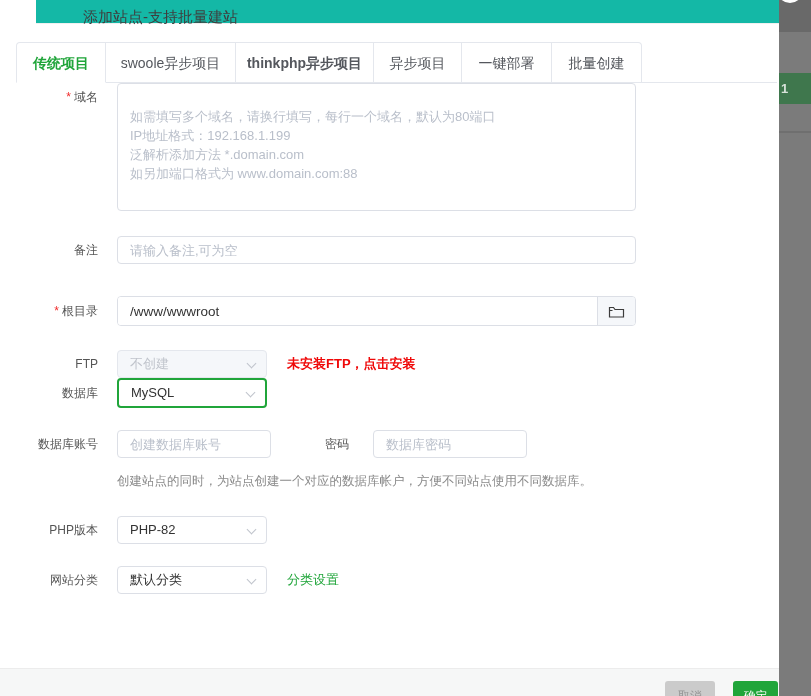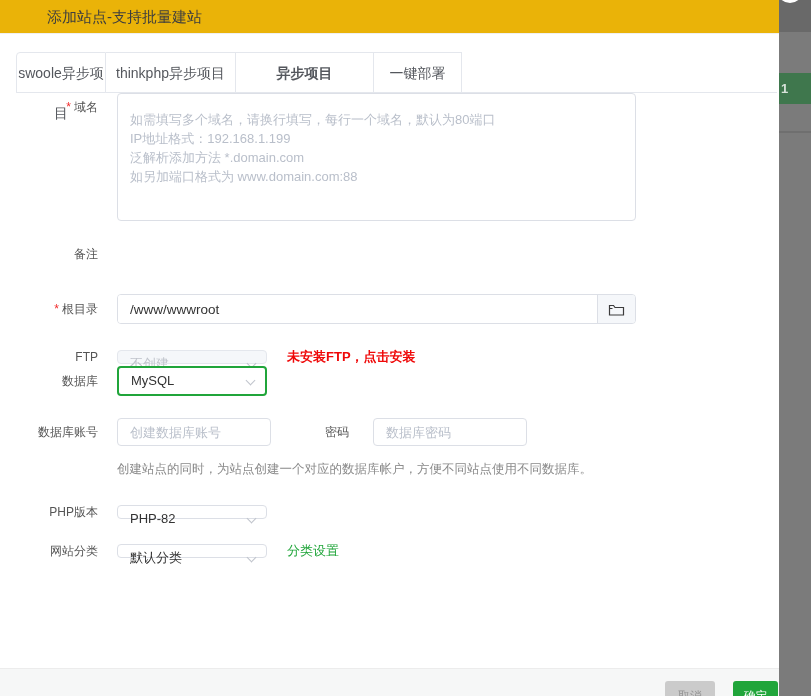--- a/index.html
+++ b/index.html
@@ -11,21 +11,21 @@
   .dim-strip { position:absolute; right:0; top:0; width:32px; height:696px; background:#7b7b7b; }
   .dim-band-top { position:absolute; top:0; left:0; width:32px; height:32px; background:#696969; }
   .dim-seam { position:absolute; top:131px; left:0; width:32px; height:2px; background:#6f6f6f; }
   .green-badge { position:absolute; top:73px; left:0; width:32px; height:31px; background:#3f774d;
                  color:#d8e2da; font-weight:bold; font-size:13px; line-height:31px; padding-left:2px; overflow:hidden; }
   .peek-circle { position:absolute; left:777px; top:-23px; width:26px; height:26px; border-radius:50%;
                  background:#4f4f4f; border:3px solid #fff; z-index:6; }
 
   
   .modal { position:absolute; left:0; top:0; width:779px; height:696px; background:#fff; }
-  .modal-header { height:34px; background:#eab308; border-bottom:1px solid #f0f0f0; }
+  .modal-header { height:24px; background:#14b8a6; border-bottom:1px solid #f0f0f0;margin-left:36px; }
   .modal-title { padding-left:47px; line-height:33px; font-size:15px; color:#3e3e3e; }
 
   
   .tabs { display:flex; margin:18px 0 0 16px; width:761px; border-bottom:1px solid #e4e7ed; }
   .tab { height:41px; line-height:40px; text-align:center; font-size:14px; color:#54575d;
          background:#fff; border:1px solid #e4e7ed; border-left:none; margin-bottom:-1px; cursor:pointer; }
   .tab:nth-child(1){ width:90px; border-left:1px solid #e4e7ed; border-top-left-radius:4px; }
   .tab:nth-child(2){ width:130px; }
   .tab:nth-child(3){ width:138px;font-weight:bold; }
   .tab:nth-child(4){ width:88px; }
@@ -34,21 +34,21 @@
   .tab.active { color:#20a53a; font-weight:bold; border-bottom:1px solid #fff; }
 
   
   .row { display:flex; align-items:center; margin-left:16px; }
   .lbl { width:82px; flex:none; text-align:right; font-size:12px; color:#555; line-height:16px; white-space:nowrap; }
   .req { color:#f12b2b; margin-right:3px; font-size:12px; }
   .ctrl { margin-left:19px; }
 
   input, textarea { font-family:"Liberation Sans","DejaVu Sans",sans-serif; outline:none; }
   .txtarea { width:519px; height:128px; border:1px solid #dcdfe6; border-radius:4px; resize:none;
-             padding:16px 12px; font-size:13px; line-height:19px; color:#333; }
+             padding:23px 12px; font-size:13px; line-height:19px; color:#333; }
   .txtarea::placeholder { color:#b9bfca; }
   .inp { height:28px; border:1px solid #dcdfe6; border-radius:4px; padding:0 12px; font-size:13px; color:#333; }
   .inp::placeholder { color:#b9bfca; }
   .inp-wide { width:519px; }
   .inp-sm { width:154px; }
 
   .row-domain { align-items:flex-start; }
   .row-domain .lbl { padding-top:6px; }
   .row-remark { margin-top:25px;align-items:center; }
   .row-root { margin-top:32px; }
@@ -59,21 +59,21 @@
   .row-php { margin-top:26px; }
   .row-cat { margin-top:22px; }
 
   
   .input-group { display:flex; width:519px; height:30px; border:1px solid #dcdfe6; border-radius:4px; overflow:hidden; }
   .input-group input { flex:1; border:none; height:28px; padding:0 12px; font-size:13.5px; color:#333; }
   .browse-btn { width:38px; flex:none; border-left:1px solid #dcdfe6; background:#f5f7fa; display:flex;
                 align-items:center; justify-content:center; cursor:pointer; }
 
   
-  .select { position:relative; width:150px; height:14px; border:1px solid #dcdfe6; border-radius:4px;
+  .select { position:relative; width:150px; height:28px; border:1px solid #dcdfe6; border-radius:4px;
             background:#fff; font-size:13px; color:#333; line-height:26px; padding:0 24px 0 12px; cursor:pointer; }
   .select .chev { position:absolute; right:11px; top:9px; width:7px; height:7px;
                   border-right:1.5px solid #c0c4cc; border-bottom:1.5px solid #c0c4cc; transform:rotate(45deg); }
   .select.disabled { background:#f5f7fa; border-color:#e4e7ed; color:#c0c4cc; cursor:not-allowed; }
   .select.focus-green { height:30px; border:2px solid #20a53a; line-height:26px; }
   .select.h30 { height:30px; line-height:28px; }
   .gap8 { margin-left:8px; }
 
   .warn-link { margin-left:20px; font-size:13px; font-weight:bold; color:#ef0808; cursor:pointer; }
   .inline-lbl { margin-left:54px; font-size:12px; color:#555; }
@@ -101,36 +101,39 @@
   </div>
   <div class="peek-circle"></div>
 
   <div class="modal">
 
     <div class="modal-header">
       <div class="modal-title">添加站点-支持批量建站</div>
     </div>
 
     <div class="tabs">
+      <div class="tab active">传统项目</div>
       <div class="tab">swoole异步项目</div>
       <div class="tab">thinkphp异步项目</div>
       <div class="tab">异步项目</div>
       <div class="tab">一键部署</div>
+      <div class="tab">批量创建</div>
     </div>
 
     <div class="row row-domain">
       <div class="lbl"><span class="req">*</span><span>域名</span></div>
       <textarea class="ctrl txtarea" placeholder="如需填写多个域名，请换行填写，每行一个域名，默认为80端口
 IP地址格式：192.168.1.199
 泛解析添加方法 *.domain.com
 如另加端口格式为 www.domain.com:88" style=""></textarea>
     </div>
 
     <div class="row row-remark">
       <div class="lbl">备注</div>
+      <input class="ctrl inp inp-wide" placeholder="请输入备注,可为空" style="">
     </div>
 
     <div class="row row-root">
       <div class="lbl"><span class="req">*</span><span>根目录</span></div>
       <div class="ctrl input-group">
         <input value="/www/wwwroot" style="">
         <div class="browse-btn">
           <span>
             <svg class="folder-svg" width="17" height="15" viewBox="0 0 17 15">
               <path d="M1.5 3.5 h4 l1.5 2 h8.5 v7.5 h-14 z" fill="none" stroke="#3c3c3c" stroke-width="1.2"></path>

